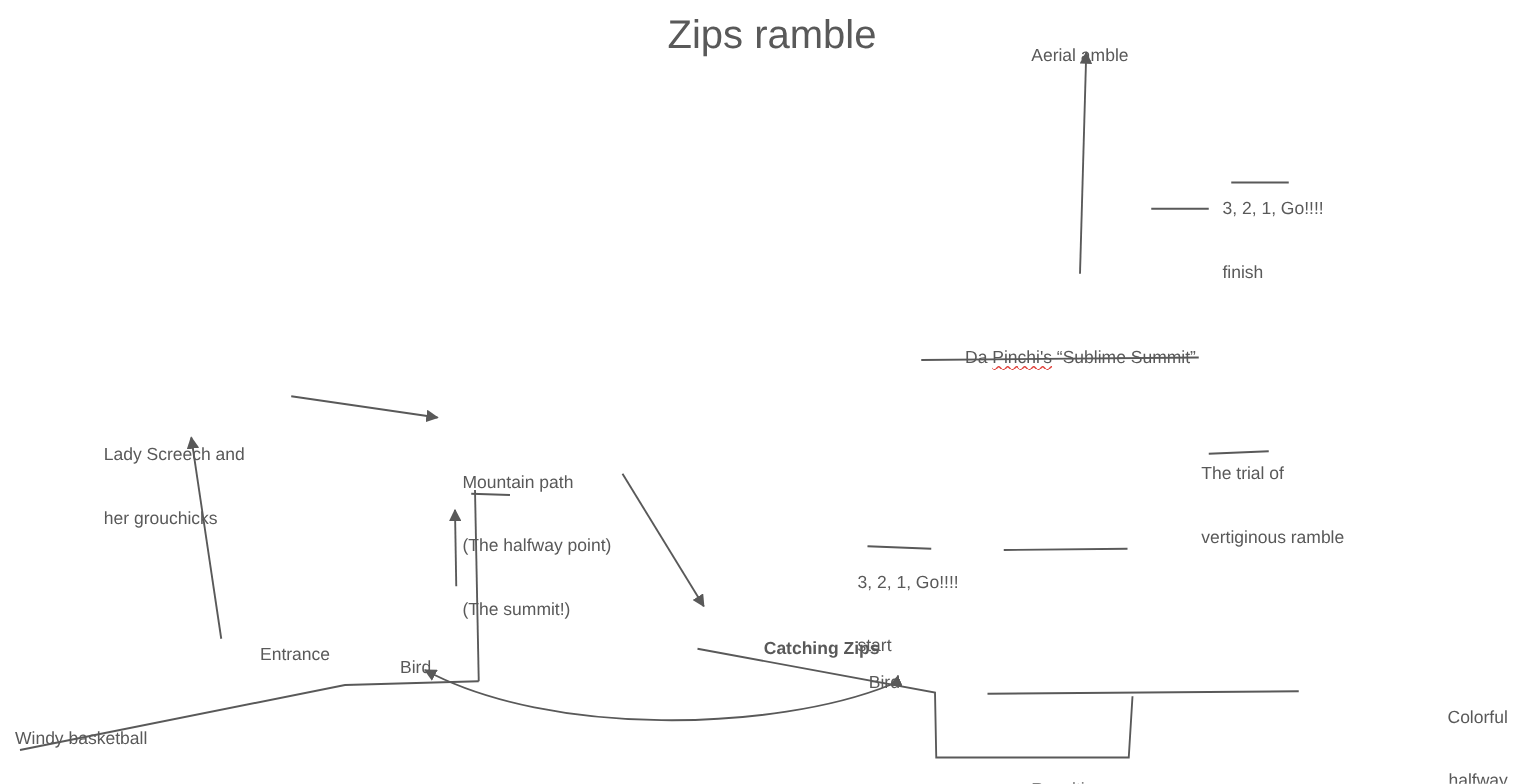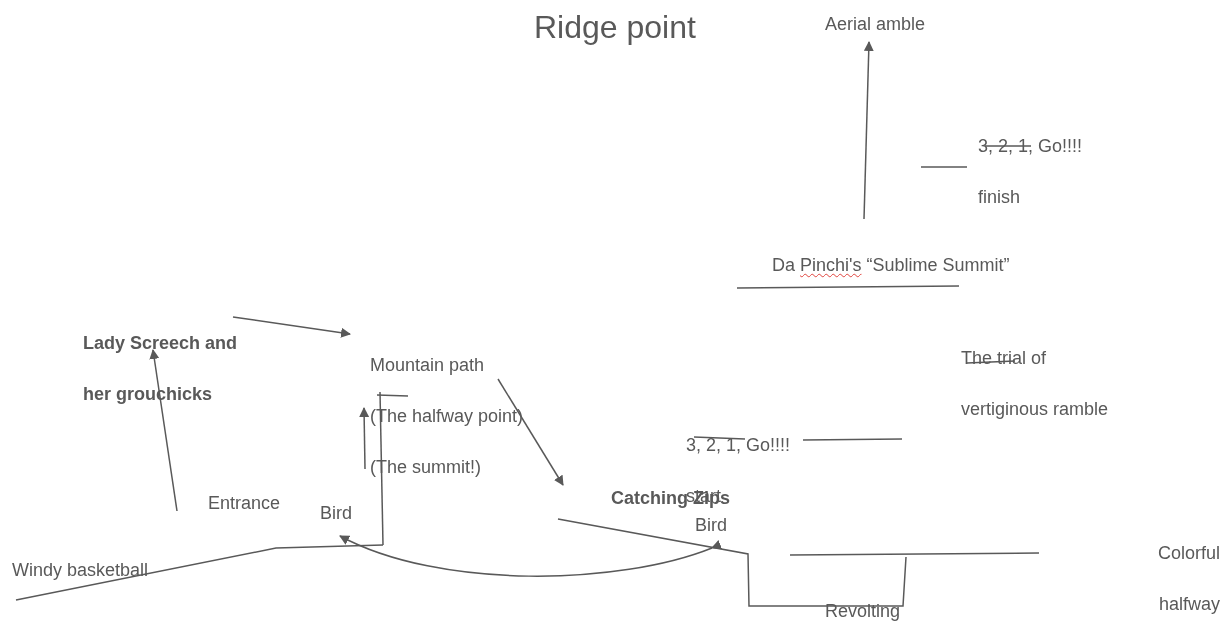--- a/index.html
+++ b/index.html
@@ -1,26 +1,26 @@
 <!DOCTYPE html>
 <html><head>
   <meta charset="utf-8">
   <style>
     html, body { margin: 0; padding: 0; background: #ffffff; }
     body { width: 1229px; height: 627px; position: relative; overflow: hidden;
            font-family: "Liberation Sans", sans-serif; color: #595959; }
-    .lbl { position: absolute; font-size: 18px; line-height: 17px; color: #595959; white-space: pre; }
+    .lbl { position: absolute; font-size: 14px; line-height: 17px; color: #595959; white-space: pre; margin-top: 20px; }
     .title { position: absolute; font-size: 32px; color: #595959; left: 534px; top: 8px; line-height: 38px; }
     svg#canvas { position: absolute; left: 0; top: 0; }
     .squiggle { text-decoration: underline wavy #e0443e; text-decoration-thickness: 1px; text-underline-offset: 2px; text-align: right; }
   </style>
 </head>
 <body>
 
-<div class="title">Ridge point</div>
+<div class="title">Zips ramble</div>
 
 <svg id="canvas" width="1229" height="627" viewBox="0 0 1229 627">
   <defs>
     <marker id="ah" markerWidth="10" markerHeight="10" refX="9" refY="5" orient="auto" markerUnits="userSpaceOnUse">
       <path d="M0,0 L10,5 L0,10 z" fill="#595959"></path>
     </marker>
   </defs>
   <g stroke="#595959" stroke-width="1.5" fill="none">
 
     <polyline points="16,600 276,548 383,545"></polyline>
@@ -54,21 +54,21 @@
   <div>finish</div>
 </div>
 
 <div class="lbl" style="left:772px;top:257px;"><span>Da </span><span class="squiggle">Pinchi's</span><span> “Sublime Summit”</span></div>
 
 <div class="lbl" style="left:961px;top:316px;">
   <div>The trial of</div>
   <div>vertiginous ramble</div>
 </div>
 
-<div class="lbl" style="left:83px;top:301px;font-weight:bold;">
+<div class="lbl" style="left:83px;top:301px;">
   <div>Lady Screech and</div>
   <div>her grouchicks</div>
 </div>
 
 <div class="lbl" style="left:370px;top:323px;">
   <div>Mountain path</div>
   <div>(The halfway point)</div>
   <div>(The summit!)</div>
 </div>
 

